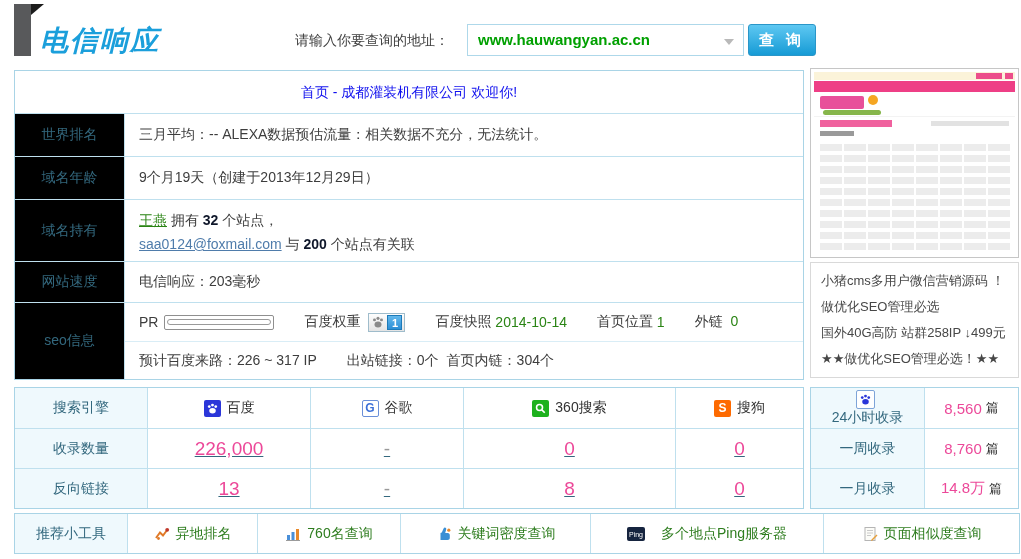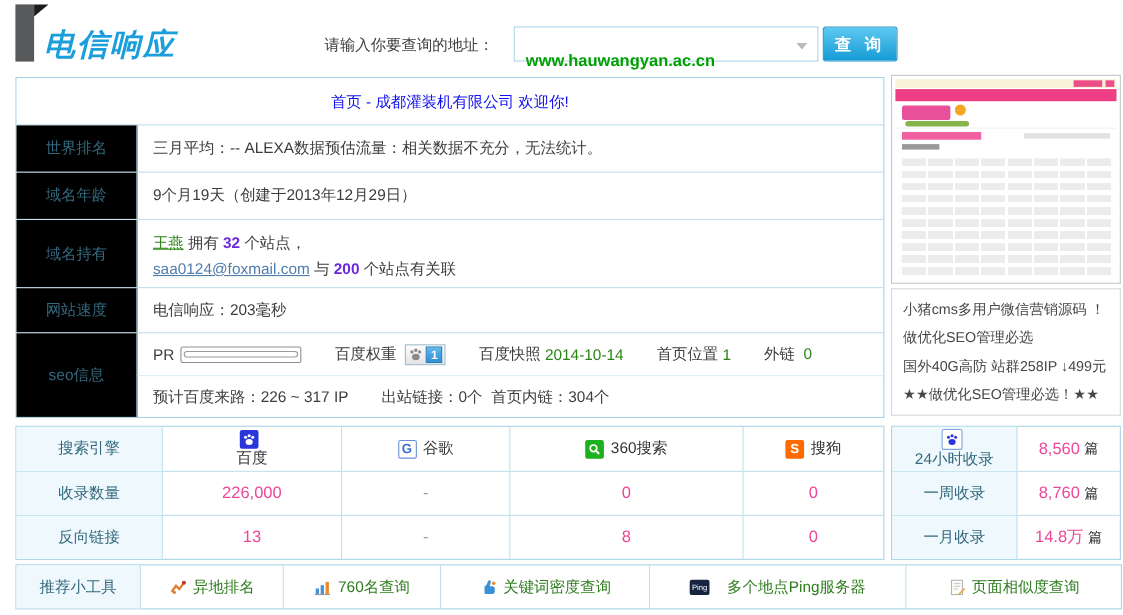--- a/index.html
+++ b/index.html
@@ -8,21 +8,21 @@
 
   
   .ribbon { position:absolute; left:14px; top:4px; width:17px; height:52px; background:#58595b; }
   .ribbon:before { content:''; position:absolute; left:17px; top:0; width:0; height:0;
                    border-top:11px solid #1c1c1c; border-right:13px solid transparent; }
   .page-title { position:absolute; left:40px; top:22px; font-size:28px; font-weight:bold;
                 font-style:italic; color:#1b9fdb; letter-spacing:2px; }
   .query-label { position:absolute; left:295px; top:32px; font-size:14px; color:#404040; }
   .query-select { position:absolute; left:467px; top:24px; width:277px; height:32px;
                   background:#fff; border:1px solid #aed8ea; cursor:pointer; }
-  .query-value { position:absolute; left:10px; top:22px; font-size:15px; font-weight:bold; color:#00a000; }
+  .query-value { position:absolute; left:10px; top:6px; font-size:15px; font-weight:bold; color:#00a000; }
   .caret { position:absolute; right:9px; top:14px; width:0; height:0;
            border-left:5px solid transparent; border-right:5px solid transparent; border-top:6px solid #b9b9b9; }
   .query-btn { position:absolute; left:748px; top:24px; width:68px; height:32px;
                background:linear-gradient(#5ec8f2,#169bd5); border:1px solid #2a96c8; border-radius:3px;
                color:#fff; font-size:15px; font-weight:bold; letter-spacing:4px; cursor:pointer;
                font-family:inherit; }
 
   
   .main-table { position:absolute; left:14px; top:70px; width:790px; border:1px solid #a9d4e6; background:#fff; }
   .title-row { height:42px; line-height:42px; text-align:center; }
@@ -30,21 +30,21 @@
   .irow { display:flex; border-top:1px solid #bfe0ee; }
   .ilabel { width:110px; background:#000000; color:#33687e; font-size:14px;
             display:flex; align-items:center; justify-content:center;
             border-right:1px solid #bfe0ee; flex-shrink:0; }
   .ivalue { flex:1; font-size:14px; color:#3d3d3d; display:flex; align-items:center; padding:0 14px; }
   .h43 { height:43px; } .h62 { height:62px; } .h41 { height:41px; }
   .holder-lines { flex:1; padding:8px 14px; font-size:14px; color:#3d3d3d; }
   .holder-lines div { line-height:24px; }
   .glink { color:#2a8414; text-decoration:underline; cursor:pointer; }
   .blink { color:#4f7cab; text-decoration:underline; cursor:pointer; }
-  .bnum { font-weight:bold; color:#6d28d9; }
+  .bnum { font-weight:bold; color:#0f172a; }
   .seo-content { flex:1; }
   .seo-line { height:38px; display:flex; align-items:center; padding:0 14px; font-size:14px; color:#3d3d3d; }
   .seo-line + .seo-line { border-top:1px solid #d9edf6; }
   .sp30 { margin-right:30px; display:inline-flex; align-items:center; }
   .green { color:#2a8414; }
   .pr-outer { display:inline-block; width:110px; height:15px; border:1px solid #8f8f8f;
               border-radius:2px; margin-left:6px; padding:3px 2px; }
   .pr-inner { width:100%; height:6px; border:1px solid #9a9a9a; border-radius:3px; }
   .weight-badge { display:inline-flex; align-items:center; border:1px solid #9fbccb;
                   background:linear-gradient(#fdfdfd,#e4e4e4); padding:1px 2px; margin-left:8px; cursor:pointer; }
@@ -52,23 +52,23 @@
                 background:linear-gradient(#62b8ec,#2d8fd6); border:1px solid #1d7ab8; color:#fff;
                 font-size:11px; font-weight:bold; margin-left:2px; }
 
   
   .engine-table { position:absolute; left:14px; top:387px; width:790px; border:1px solid #a9d4e6; }
   .erow { display:flex; height:40px; }
   .erow + .erow { border-top:1px solid #bfe0ee; }
   .ecell { display:flex; align-items:center; justify-content:center; font-size:14px; color:#33687e; }
   .ecell + .ecell { border-left:1px solid #bfe0ee; }
   .ec0 { width:132px; background:#eff9fd; flex-shrink:0; }
-  .ec1 { width:163px;flex-direction:column; } .ec2 { width:153px; } .ec3 { width:212px; } .ec4 { flex:1; }
+  .ec1 { width:163px; } .ec2 { width:153px; } .ec3 { width:212px; } .ec4 { flex:1; }
   .ehead { color:#333; }
-  .eval { font-size:15px; }
+  .eval { font-size:19px;text-decoration:underline; }
   .evlink { color:#ec4899; cursor:pointer; text-decoration:none; }
   .edash { color:#999; }
 
   .eng-icon { width:17px; height:17px; border-radius:2px; display:inline-flex; align-items:center;
               justify-content:center; margin-right:6px; flex-shrink:0; }
   .i-baidu { background:#2b36d9; }
   .i-google { background:#fff; border:1px solid #6a8fd8; color:#3a6fd8; font-weight:bold; font-size:12px; }
   .i-360 { background:#1db11d; }
   .i-sogou { background:#fd6a01; color:#fff; font-weight:bold; font-size:12px; }
 

